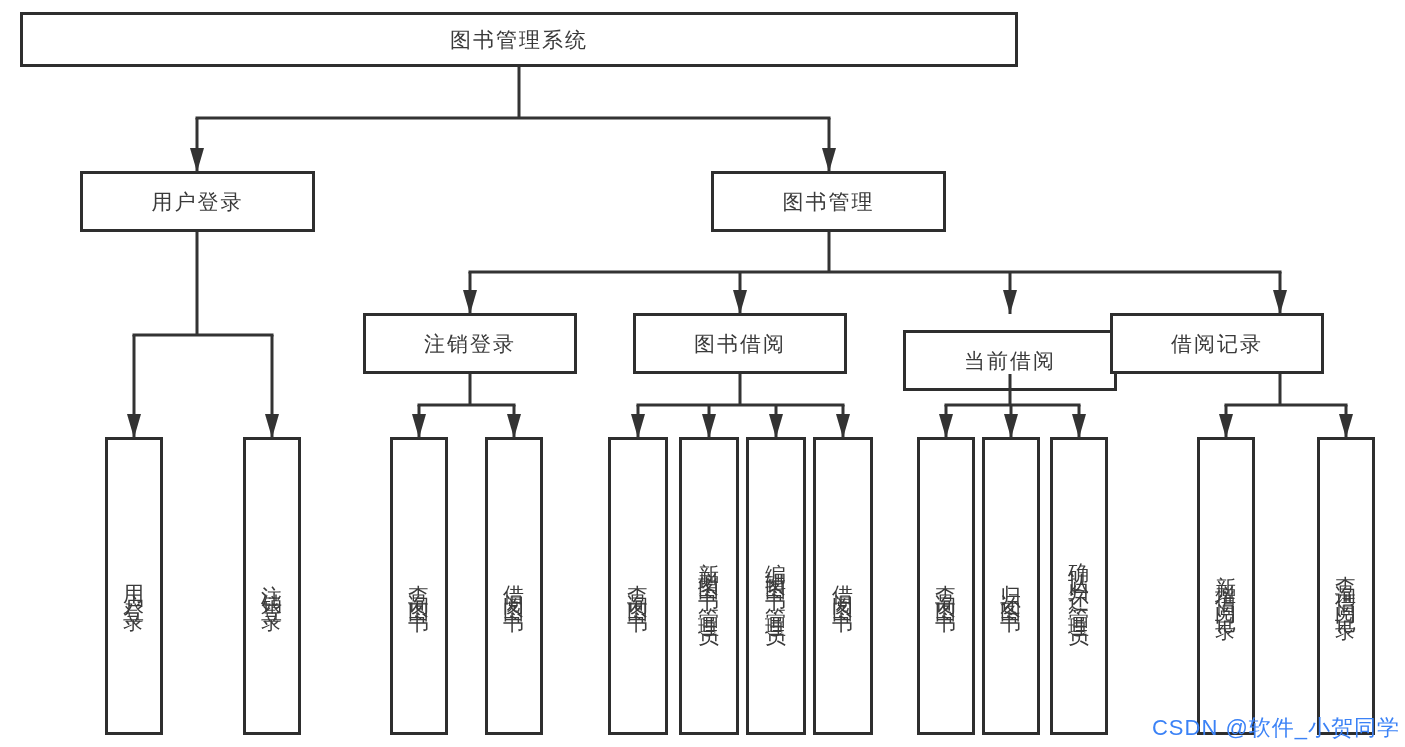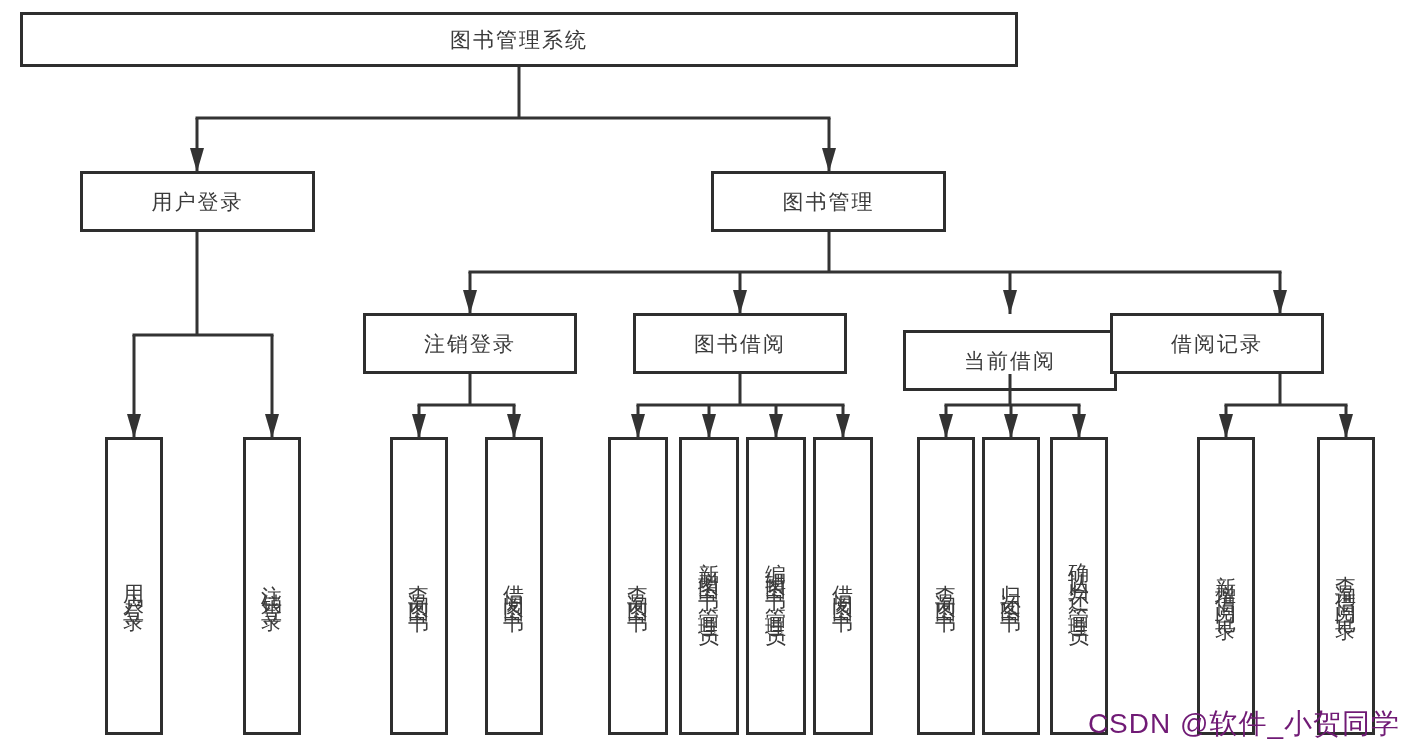--- a/index.html
+++ b/index.html
@@ -38,23 +38,23 @@
   .v-node {
     writing-mode: vertical-rl;
     text-orientation: mixed;
     letter-spacing: 9px;
     line-height: 1;
   }
   .watermark {
     position: absolute;
     right: 5px;
     bottom: 4px;
-    font-size: 28px;
+    font-size: 22px;
     letter-spacing: 1px;
-    color: #701a75;
+    color: #3b82f6;
     z-index: 3;
   }
 </style>
 </head>
 <body>
 
 <div class="stage">
 
   <svg class="connectors" width="1405" height="747" viewBox="0 0 1405 747" xmlns="http://www.w3.org/2000/svg">
     <defs>

